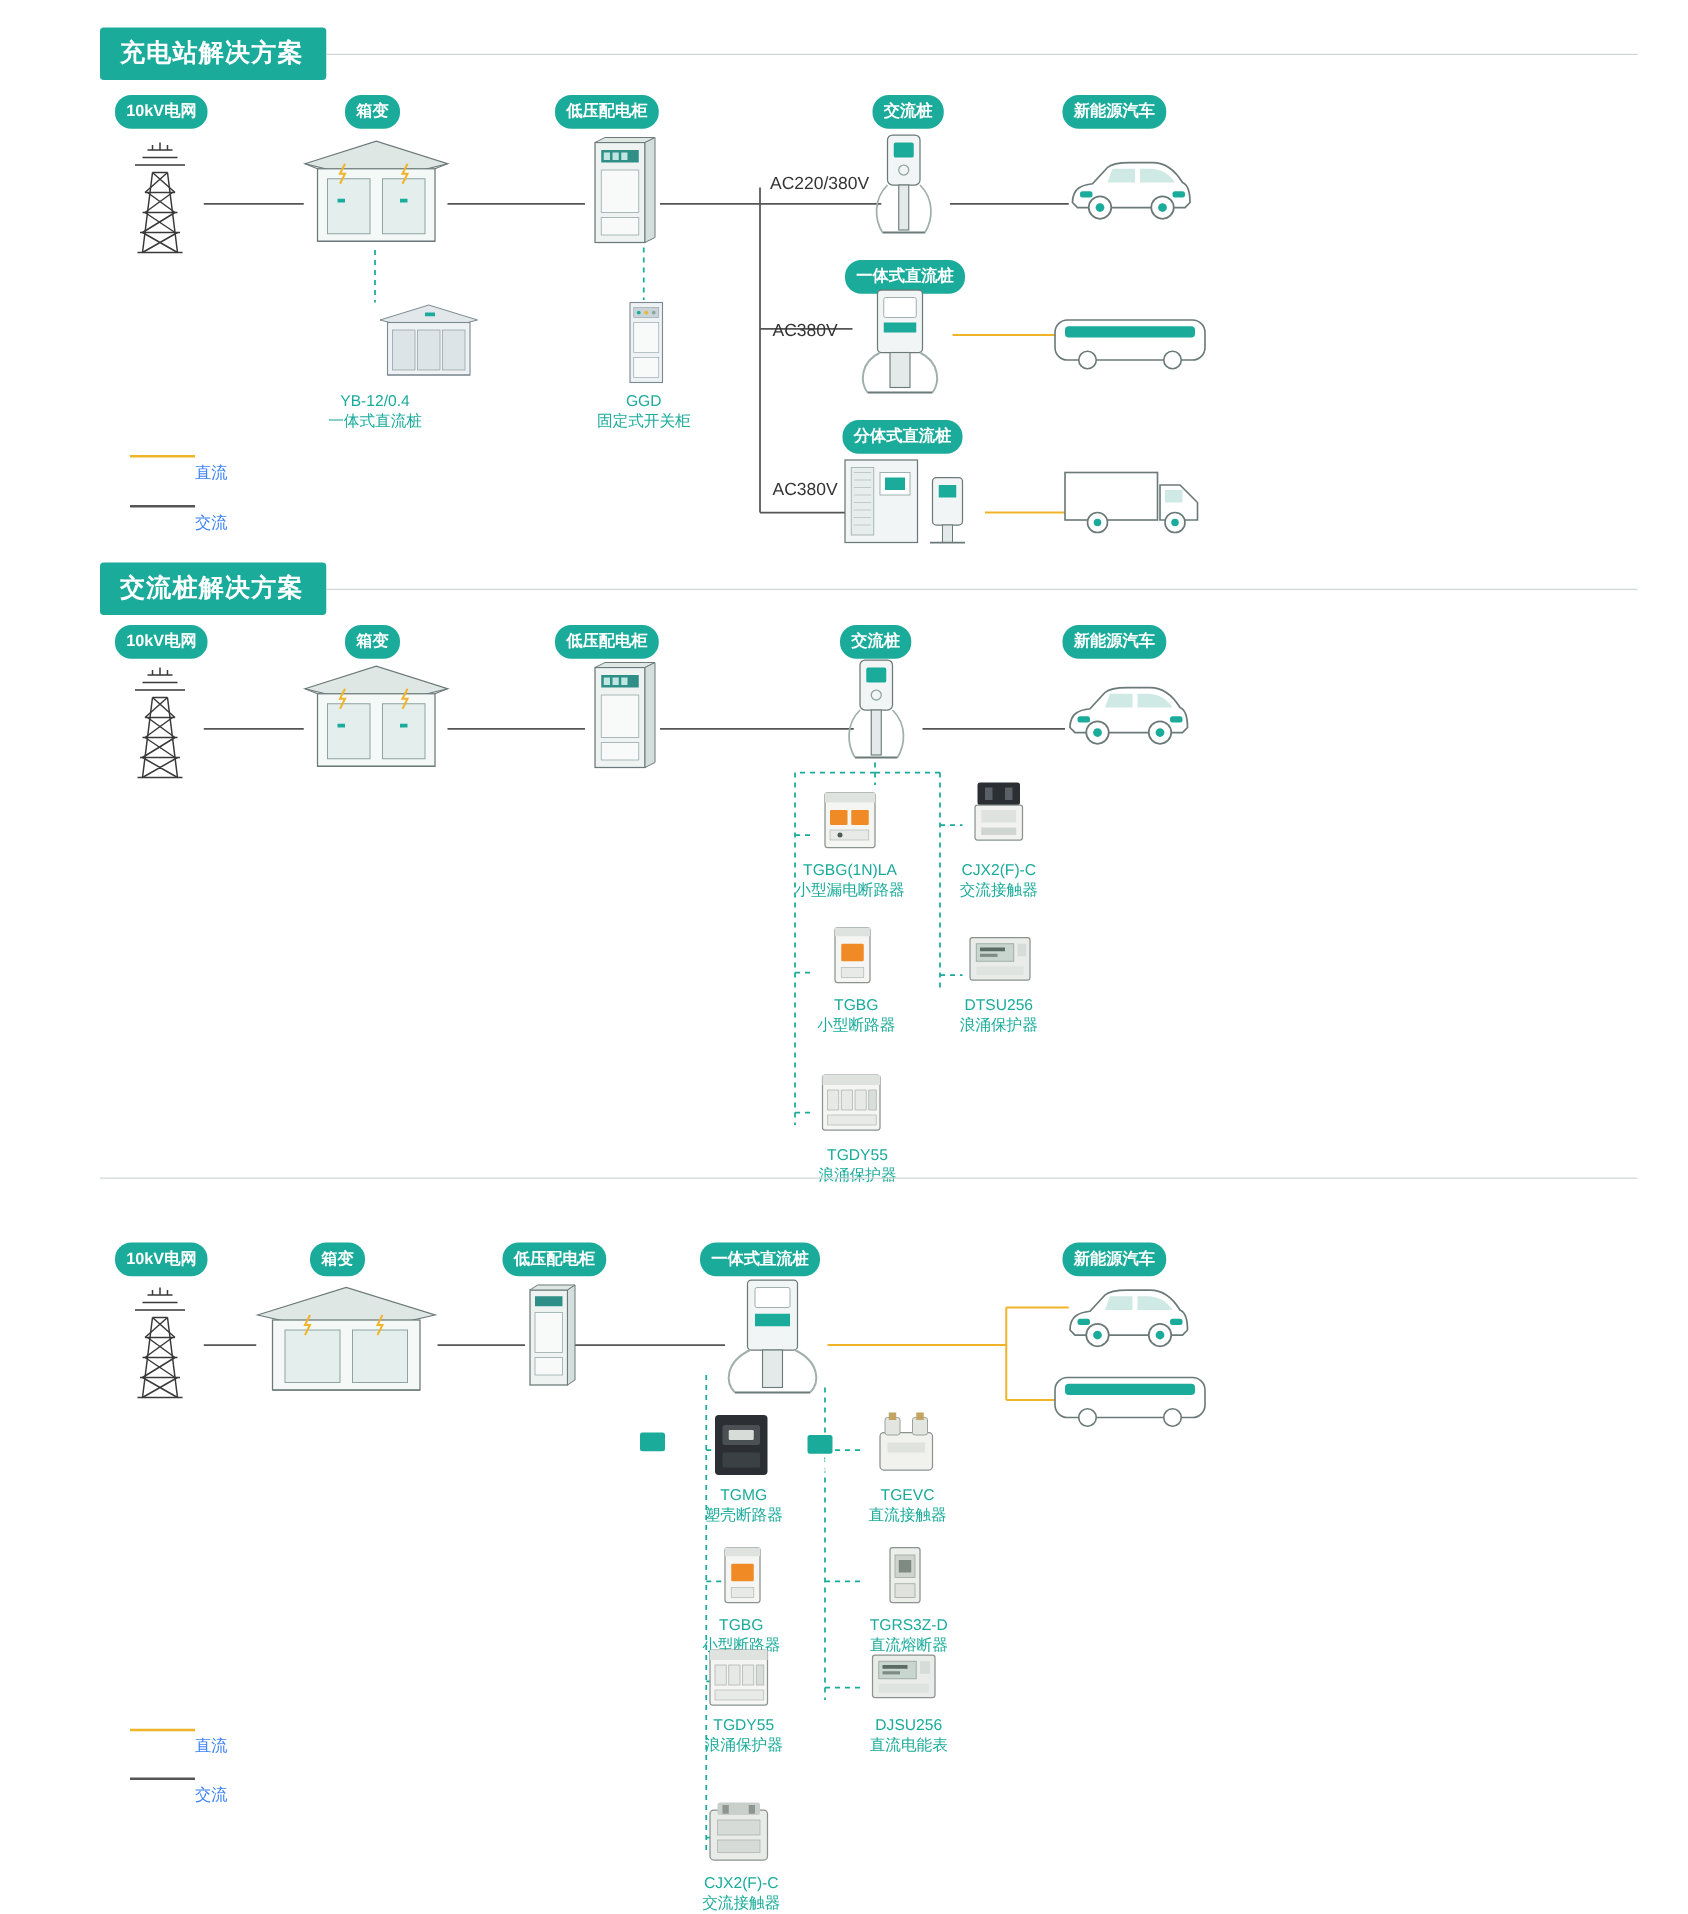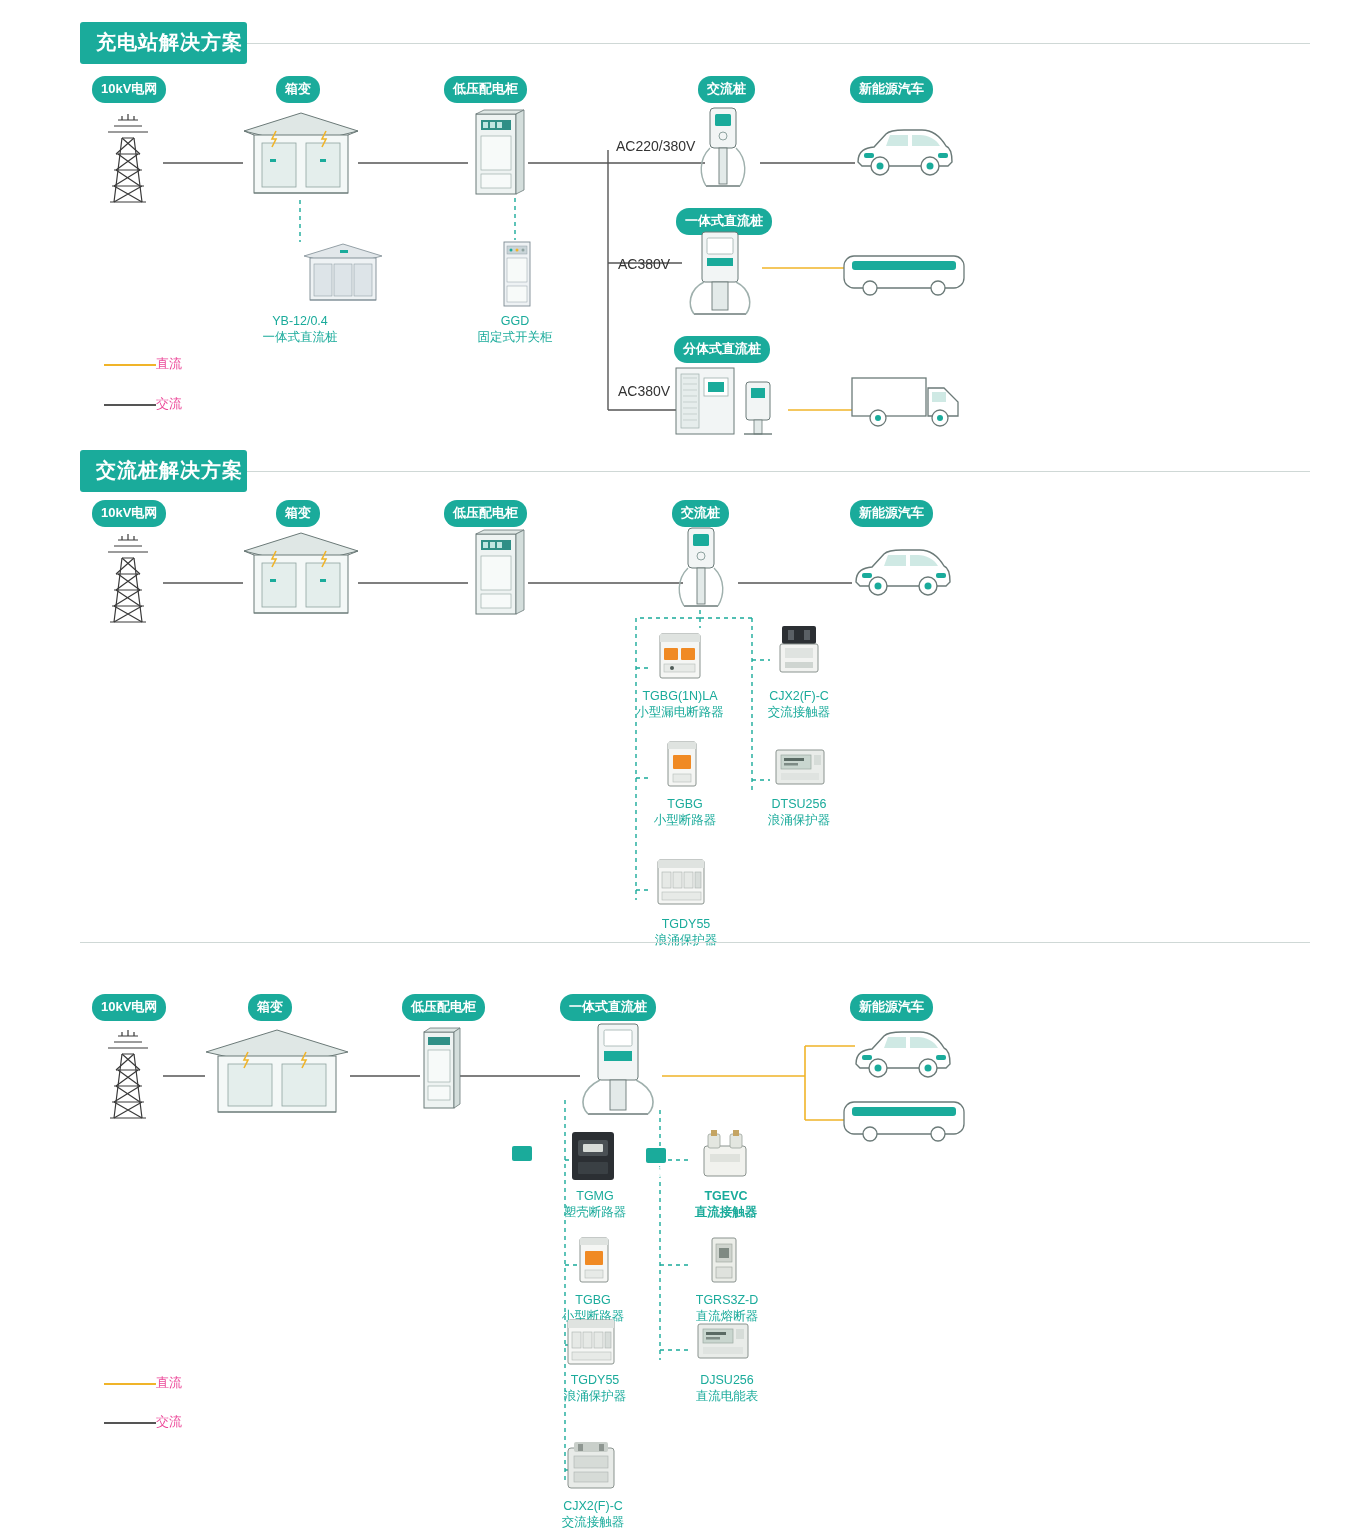--- a/index.html
+++ b/index.html
@@ -7,36 +7,36 @@
     width:1350px;height:1531px;
     background:#ffffff;
     font-family:"Liberation Sans","DejaVu Sans",sans-serif;
     color:#333;
     position:relative;
     overflow:hidden;
   }
   .section-title-wrap{position:absolute;display:flex;align-items:center;width:1230px;left:80px;}
   .section-title{
     background:#1aab9b;color:#fff;font-size:20px;font-weight:bold;
-    padding:7px 4px 8px 16px;border-radius:3px;white-space:nowrap;
+    padding:7px 18px 8px 16px;border-radius:3px;white-space:nowrap;
     letter-spacing:1px;
   }
   .section-rule{flex:1;height:1px;background:#cfd8d6;margin-left:0px;}
   .node-label{
     position:absolute;background:#1aab9b;color:#fff;font-size:13px;font-weight:bold;
     padding:4px 9px 5px 9px;border-radius:13px;white-space:nowrap;
   }
   .cap{
     position:absolute;color:#1aab9b;font-size:12.5px;text-align:center;line-height:16px;
     white-space:nowrap;
   }
   .ac-label{position:absolute;font-size:14px;color:#333;white-space:nowrap;}
   .legend-line{position:absolute;height:0;border-top:2px solid #f0b429;width:52px;}
   .legend-line.ac{border-top:2px solid #555;}
-  .legend-text{position:absolute;font-size:13px;color:#ec4899;}
+  .legend-text{position:absolute;font-size:13px;color:#3b82f6;margin-top:14px;}
   svg.layer{position:absolute;left:0;top:0;width:1350px;height:1531px;pointer-events:none;}
   .icon{position:absolute;}
   .vlabel{
     position:absolute;background:#1aab9b;color:#fff;font-size:12px;
     padding:6px 3px;border-radius:2px;writing-mode:vertical-rl;text-orientation:upright;
     letter-spacing:1px;line-height:14px;
   }
 </style>
 </head>
 <body>
@@ -536,21 +536,21 @@
 <svg class="icon" style="left:694px;top:1128px;" width="62" height="56" viewBox="0 0 62 56">
   <g>
     <rect x="10" y="18" width="42" height="30" rx="3" fill="#f1f2ee" stroke="#8a938f" stroke-width="1"></rect>
     <rect x="14" y="6" width="12" height="14" rx="2" fill="#e3e6e0" stroke="#9aa29c" stroke-width="0.8"></rect>
     <rect x="36" y="6" width="12" height="14" rx="2" fill="#e3e6e0" stroke="#9aa29c" stroke-width="0.8"></rect>
     <rect x="17" y="2" width="6" height="6" fill="#c4a463"></rect>
     <rect x="39" y="2" width="6" height="6" fill="#c4a463"></rect>
     <rect x="16" y="26" width="30" height="8" fill="#dfe2dd"></rect>
   </g>
 </svg>
-<div class="cap" style="left:676px;top:1188px;width:100px;font-weight:bold;">
+<div class="cap" style="left:676px;top:1188px;width:100px;">
   <div>TGEVC</div>
   <div>直流接触器</div>
 </div>
 
 <svg class="icon" style="left:702px;top:1234px;" width="44" height="54" viewBox="0 0 44 54">
   <g>
     <rect x="10" y="4" width="24" height="44" rx="2" fill="#eceee9" stroke="#8a938f" stroke-width="1"></rect>
     <rect x="14" y="10" width="16" height="18" fill="#cfd4ce" stroke="#9aa29c" stroke-width="0.6"></rect>
     <rect x="17" y="14" width="10" height="10" fill="#7f8a83"></rect>
     <rect x="14" y="33" width="16" height="11" fill="#dfe2dd" stroke="#9aa29c" stroke-width="0.6"></rect>

